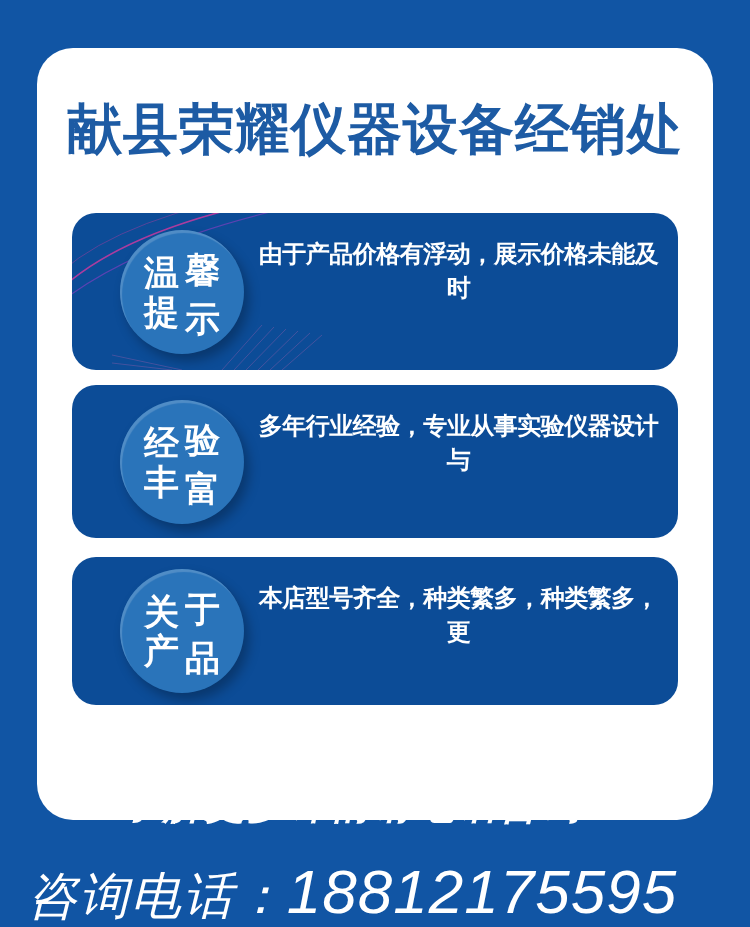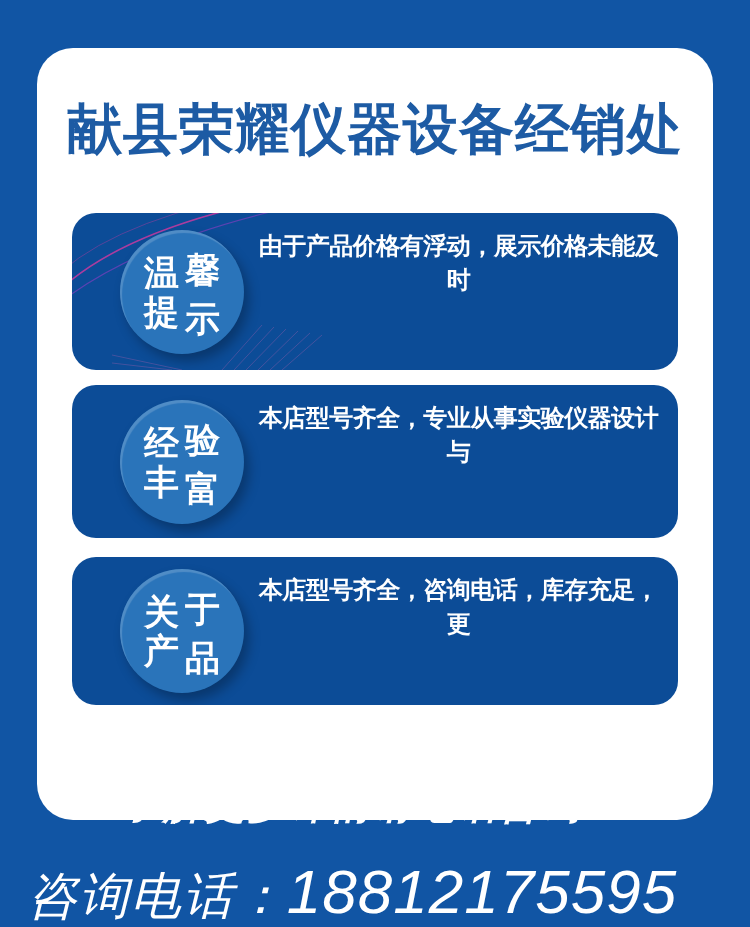--- a/index.html
+++ b/index.html
@@ -77,21 +77,21 @@
     color: #ffffff;
   }
   .bc-up   { transform: translateY(-3px); }
   .bc-down { transform: translateY(7px); }
   .box-text {
     position: absolute;
     left: 180px;
     right: 13px;
     top: 0;
     bottom: 0;
-    padding-top: 16px;
+    padding-top: 24px;
     text-align: center;
     color: #ffffff;
     font-weight: bold;
     font-size: 24px;
     line-height: 34px;
     letter-spacing: -0.5px;
   }
   .deco {
     position: absolute;
     pointer-events: none;
@@ -179,37 +179,37 @@
         <div class="badge-row">
             <span class="bc">经</span>
             <span class="bc bc-up">验</span>
           </div>
         <div class="badge-row">
             <span class="bc">丰</span>
             <span class="bc bc-down">富</span>
           </div>
       </div>
       <div class="box-text">
-        <div>本店型号齐全，专业从事实验仪器设计与</div>
+        <div>多年行业经验，专业从事实验仪器设计与</div>
       </div>
     </section>
 
     <section class="info-box box-3">
       <div class="badge">
         <div class="badge-row">
             <span class="bc">关</span>
             <span class="bc bc-up">于</span>
           </div>
         <div class="badge-row">
             <span class="bc">产</span>
             <span class="bc bc-down">品</span>
           </div>
       </div>
       <div class="box-text">
-        <div>本店型号齐全，咨询电话，库存充足，更</div>
+        <div>本店型号齐全，种类繁多，种类繁多，更</div>
 
       </div>
     </section>
 
   </div>
 
   <div class="footer">
     <div class="more-info">了解更多详情请电话咨询</div>
     <div class="phone-line">
       <span class="phone-label">咨询电话：</span><span class="phone-number">18812175595</span>

